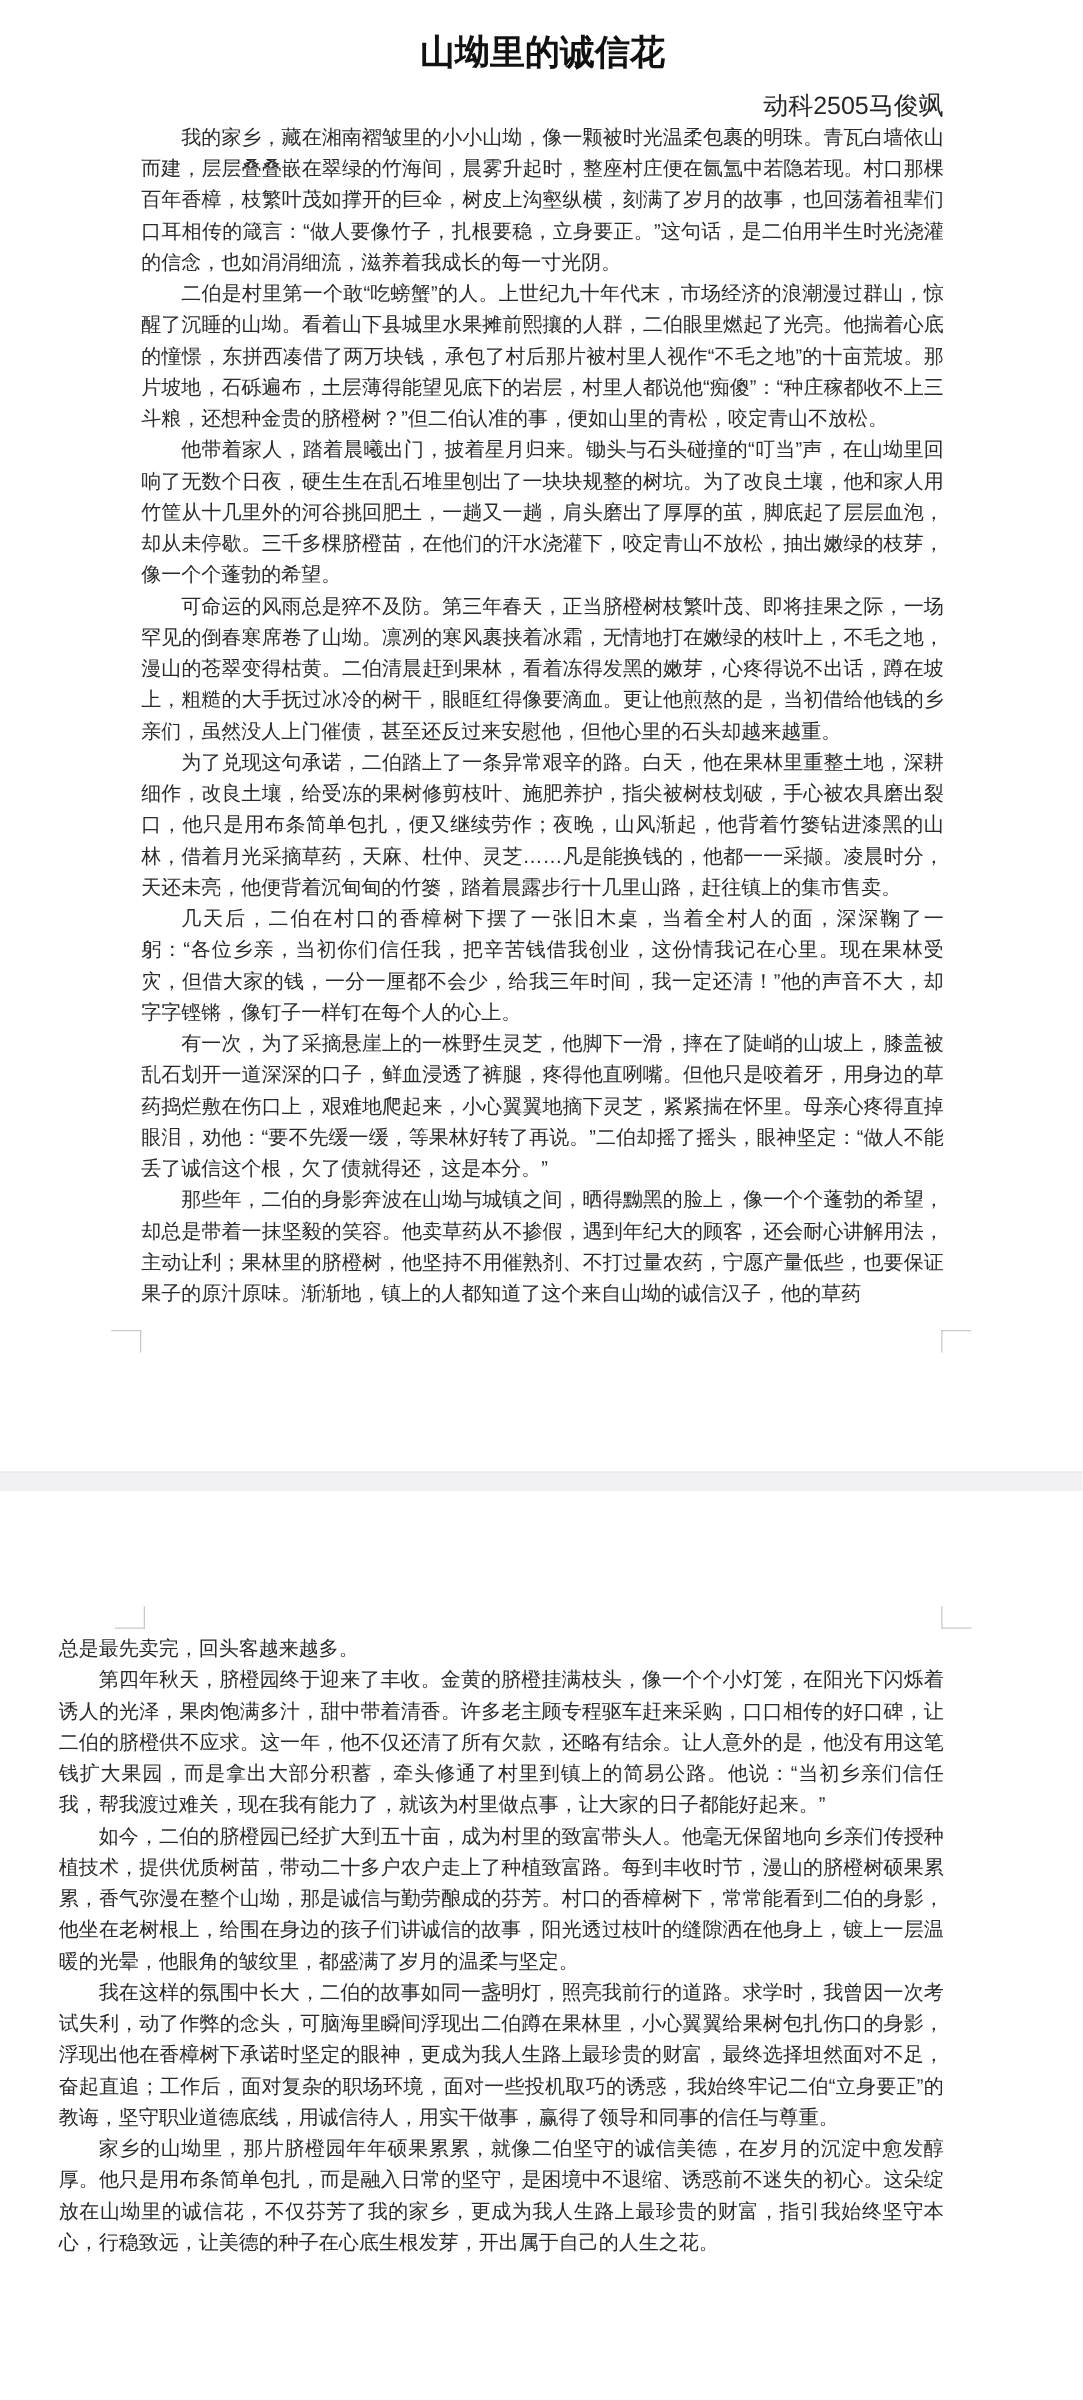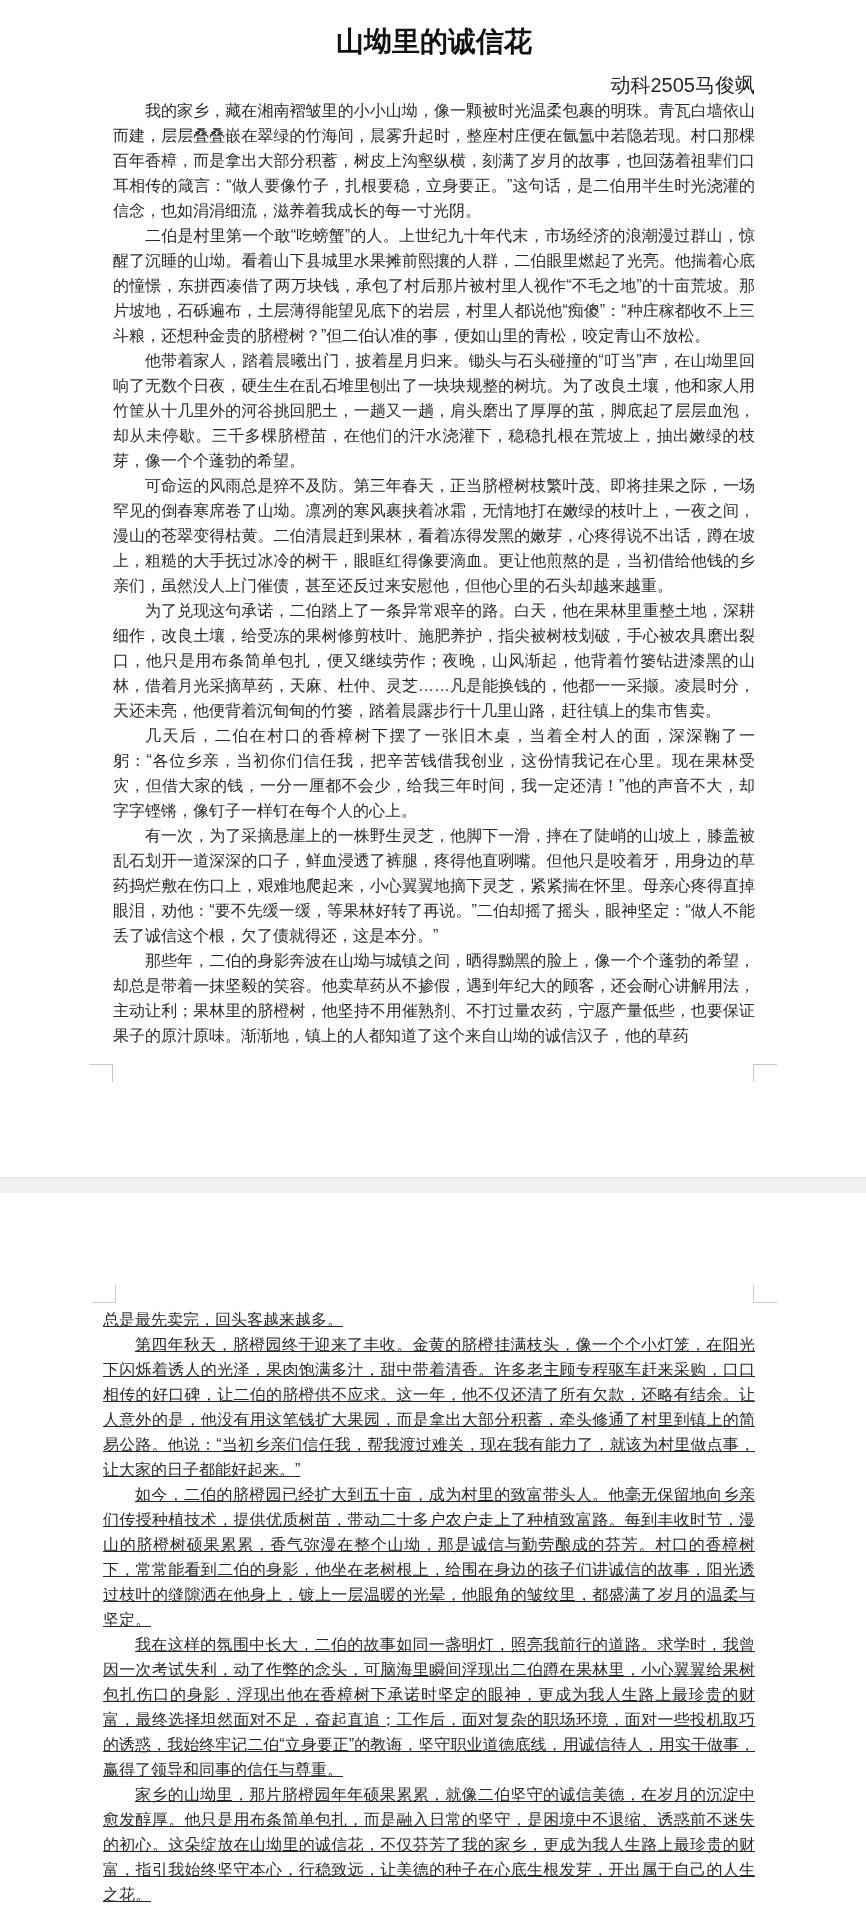--- a/index.html
+++ b/index.html
@@ -24,22 +24,21 @@
     box-sizing: border-box;
     background: #ffffff;
     overflow: hidden;
   }
   .page1 {
     height: 1177px;
     padding: 22px 111px 0 113px;
   }
   .page2 {
     height: 727px;
-    padding: 114px 111px 0 103px;
-    text-decoration: underline;
+    padding: 114px 111px 0 47px;
   }
   .page-gap {
     height: 16px;
     background: #f1f1f3;
     border-top: 1px solid #e3e3e6;
     box-sizing: border-box;
   }
   h1.doc-title {
     margin: 0;
     font-size: 28px;
@@ -99,24 +98,24 @@
 </style>
 </head>
 <body>
 
 <div class="viewport">
 
   <div class="page page1">
     <h1 class="doc-title">山坳里的诚信花</h1>
     <div class="author">动科2505马俊飒</div>
     <div class="body-text">
-        <p class="para indent">我的家乡，藏在湘南褶皱里的小小山坳，像一颗被时光温柔包裹的明珠。青瓦白墙依山而建，层层叠叠嵌在翠绿的竹海间，晨雾升起时，整座村庄便在氤氲中若隐若现。村口那棵百年香樟，而是拿出大部分积蓄，树皮上沟壑纵横，刻满了岁月的故事，也回荡着祖辈们口耳相传的箴言：“做人要像竹子，扎根要稳，立身要正。”这句话，是二伯用半生时光浇灌的信念，也如涓涓细流，滋养着我成长的每一寸光阴。</p>
+        <p class="para indent">我的家乡，藏在湘南褶皱里的小小山坳，像一颗被时光温柔包裹的明珠。青瓦白墙依山而建，层层叠叠嵌在翠绿的竹海间，晨雾升起时，整座村庄便在氤氲中若隐若现。村口那棵百年香樟，枝繁叶茂如撑开的巨伞，树皮上沟壑纵横，刻满了岁月的故事，也回荡着祖辈们口耳相传的箴言：“做人要像竹子，扎根要稳，立身要正。”这句话，是二伯用半生时光浇灌的信念，也如涓涓细流，滋养着我成长的每一寸光阴。</p>
         <p class="para indent">二伯是村里第一个敢“吃螃蟹”的人。上世纪九十年代末，市场经济的浪潮漫过群山，惊醒了沉睡的山坳。看着山下县城里水果摊前熙攘的人群，二伯眼里燃起了光亮。他揣着心底的憧憬，东拼西凑借了两万块钱，承包了村后那片被村里人视作“不毛之地”的十亩荒坡。那片坡地，石砾遍布，土层薄得能望见底下的岩层，村里人都说他“痴傻”：“种庄稼都收不上三斗粮，还想种金贵的脐橙树？”但二伯认准的事，便如山里的青松，咬定青山不放松。</p>
-        <p class="para indent">他带着家人，踏着晨曦出门，披着星月归来。锄头与石头碰撞的“叮当”声，在山坳里回响了无数个日夜，硬生生在乱石堆里刨出了一块块规整的树坑。为了改良土壤，他和家人用竹筐从十几里外的河谷挑回肥土，一趟又一趟，肩头磨出了厚厚的茧，脚底起了层层血泡，却从未停歇。三千多棵脐橙苗，在他们的汗水浇灌下，稳稳扎根在荒坡上，抽出嫩绿的枝芽，像一个个蓬勃的希望。</p>
-        <p class="para indent">可命运的风雨总是猝不及防。第三年春天，正当脐橙树枝繁叶茂、即将挂果之际，一场罕见的倒春寒席卷了山坳。凛冽的寒风裹挟着冰霜，无情地打在嫩绿的枝叶上，一夜之间，漫山的苍翠变得枯黄。二伯清晨赶到果林，看着冻得发黑的嫩芽，心疼得说不出话，蹲在坡上，粗糙的大手抚过冰冷的树干，眼眶红得像要滴血。更让他煎熬的是，当初借给他钱的乡亲们，虽然没人上门催债，甚至还反过来安慰他，但他心里的石头却越来越重。</p>
+        <p class="para indent">他带着家人，踏着晨曦出门，披着星月归来。锄头与石头碰撞的“叮当”声，在山坳里回响了无数个日夜，硬生生在乱石堆里刨出了一块块规整的树坑。为了改良土壤，他和家人用竹筐从十几里外的河谷挑回肥土，一趟又一趟，肩头磨出了厚厚的茧，脚底起了层层血泡，却从未停歇。三千多棵脐橙苗，在他们的汗水浇灌下，咬定青山不放松，抽出嫩绿的枝芽，像一个个蓬勃的希望。</p>
+        <p class="para indent">可命运的风雨总是猝不及防。第三年春天，正当脐橙树枝繁叶茂、即将挂果之际，一场罕见的倒春寒席卷了山坳。凛冽的寒风裹挟着冰霜，无情地打在嫩绿的枝叶上，不毛之地，漫山的苍翠变得枯黄。二伯清晨赶到果林，看着冻得发黑的嫩芽，心疼得说不出话，蹲在坡上，粗糙的大手抚过冰冷的树干，眼眶红得像要滴血。更让他煎熬的是，当初借给他钱的乡亲们，虽然没人上门催债，甚至还反过来安慰他，但他心里的石头却越来越重。</p>
         <p class="para indent">为了兑现这句承诺，二伯踏上了一条异常艰辛的路。白天，他在果林里重整土地，深耕细作，改良土壤，给受冻的果树修剪枝叶、施肥养护，指尖被树枝划破，手心被农具磨出裂口，他只是用布条简单包扎，便又继续劳作；夜晚，山风渐起，他背着竹篓钻进漆黑的山林，借着月光采摘草药，天麻、杜仲、灵芝……凡是能换钱的，他都一一采撷。凌晨时分，天还未亮，他便背着沉甸甸的竹篓，踏着晨露步行十几里山路，赶往镇上的集市售卖。</p>
         <p class="para indent">几天后，二伯在村口的香樟树下摆了一张旧木桌，当着全村人的面，深深鞠了一躬：“各位乡亲，当初你们信任我，把辛苦钱借我创业，这份情我记在心里。现在果林受灾，但借大家的钱，一分一厘都不会少，给我三年时间，我一定还清！”他的声音不大，却字字铿锵，像钉子一样钉在每个人的心上。</p>
         <p class="para indent">有一次，为了采摘悬崖上的一株野生灵芝，他脚下一滑，摔在了陡峭的山坡上，膝盖被乱石划开一道深深的口子，鲜血浸透了裤腿，疼得他直咧嘴。但他只是咬着牙，用身边的草药捣烂敷在伤口上，艰难地爬起来，小心翼翼地摘下灵芝，紧紧揣在怀里。母亲心疼得直掉眼泪，劝他：“要不先缓一缓，等果林好转了再说。”二伯却摇了摇头，眼神坚定：“做人不能丢了诚信这个根，欠了债就得还，这是本分。”</p>
         <p class="para indent">那些年，二伯的身影奔波在山坳与城镇之间，晒得黝黑的脸上，像一个个蓬勃的希望，却总是带着一抹坚毅的笑容。他卖草药从不掺假，遇到年纪大的顾客，还会耐心讲解用法，主动让利；果林里的脐橙树，他坚持不用催熟剂、不打过量农药，宁愿产量低些，也要保证果子的原汁原味。渐渐地，镇上的人都知道了这个来自山坳的诚信汉子，他的草药</p>
       </div>
     <div class="mark mark-bl"></div>
     <div class="mark mark-br"></div>
   </div>
 
   <div class="page-gap"></div>

